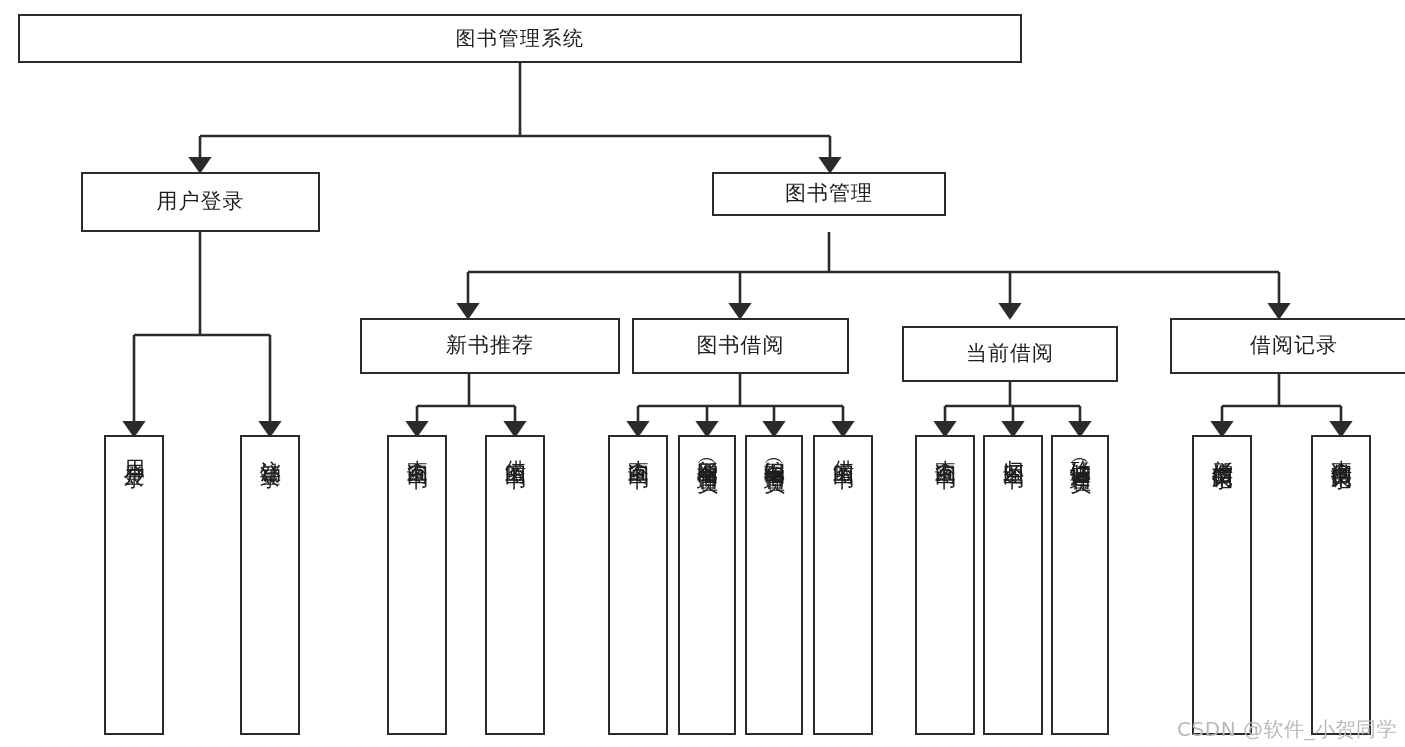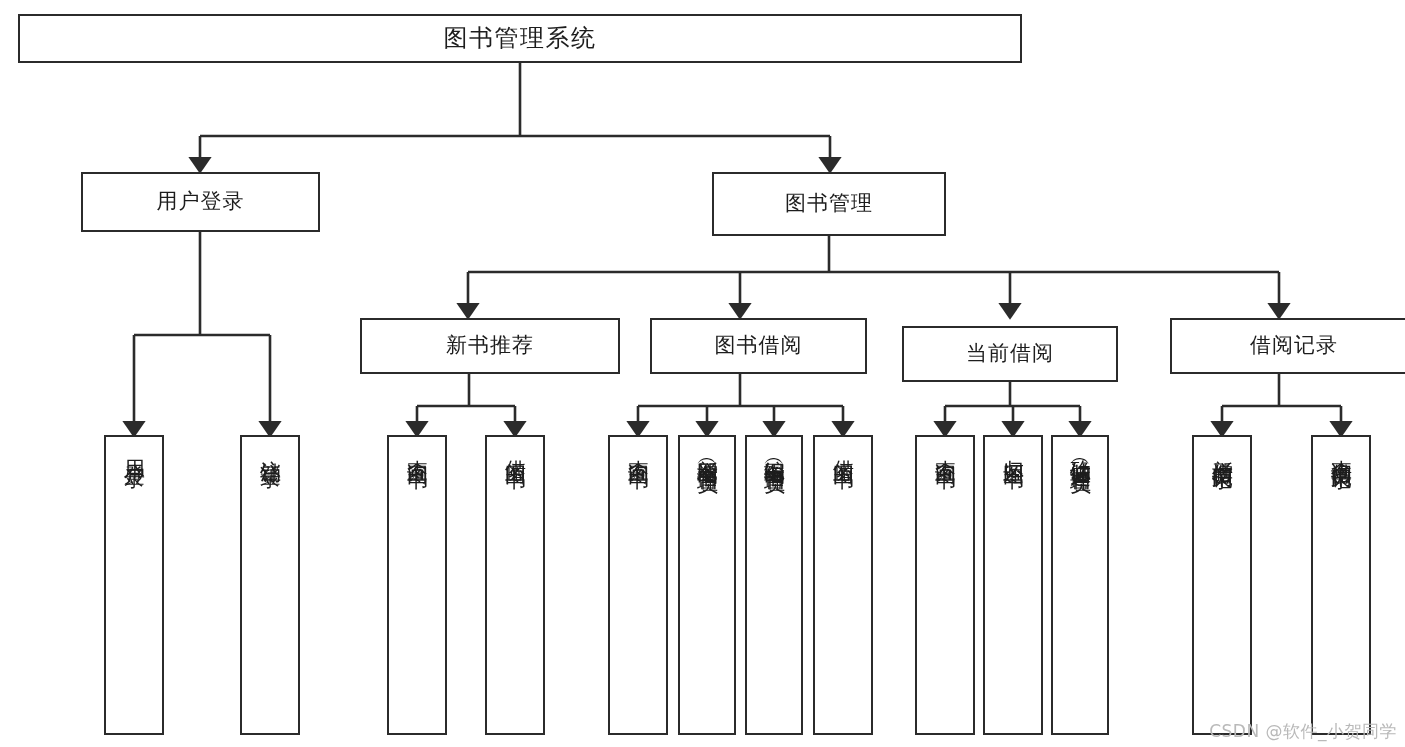--- a/index.html
+++ b/index.html
@@ -37,21 +37,21 @@
     text-align: center;
     line-height: 1.12;
     white-space: pre-line;
   }
   
   .node.horiz .label {
     font-size: 21px;
     letter-spacing: 1px;
   }
   #node-root .label {
-    font-size: 24px;
+    font-size: 20px;
     letter-spacing: 1.5px;
   }
   
   .node.vert {
     align-items: flex-start;
     padding-top: 6px;
   }
   .node.vert .label {
     writing-mode: vertical-rl;
     text-orientation: upright;
@@ -59,21 +59,21 @@
     letter-spacing: 3px;
     line-height: 1;
   }
   .node.vert.tall .label {
     letter-spacing: 2px;
   }
   #watermark {
     position: absolute;
     right: 8px;
     bottom: 4px;
-    font-size: 17px;
+    font-size: 20px;
     color: #b9b9b9;
     letter-spacing: 0.5px;
     user-select: none;
   }
 </style>
 </head>
 <body>
 
 <div id="canvas">
 
@@ -127,28 +127,28 @@
     </g>
   </svg>
 
   <div class="node horiz" id="node-root" style="left:18px; top:14px; width:1004px; height:49px;">
     <span class="label">图书管理系统</span>
   </div>
 
   <div class="node horiz" style="left:81px; top:172px; width:239px; height:60px;">
     <span class="label">用户登录</span>
   </div>
-  <div class="node horiz" style="left:712px; top:172px; width:234px; height:64px;">
+  <div class="node horiz" style="left:712px; top:172px; width:234px; height:44px;">
     <span class="label">图书管理</span>
   </div>
 
   <div class="node horiz" style="left:360px; top:318px; width:260px; height:56px;">
     <span class="label">新书推荐</span>
   </div>
-  <div class="node horiz" style="left:632px; top:318px; width:217px; height:56px;margin-left:18px;">
+  <div class="node horiz" style="left:632px; top:318px; width:217px; height:56px;">
     <span class="label">图书借阅</span>
   </div>
   <div class="node horiz" style="left:902px; top:326px; width:216px; height:56px;">
     <span class="label">当前借阅</span>
   </div>
   <div class="node horiz" style="left:1170px; top:318px; width:248px; height:56px;">
     <span class="label">借阅记录</span>
   </div>
 
   <div class="node vert" style="left:104px; top:435px; width:60px; height:300px;">

